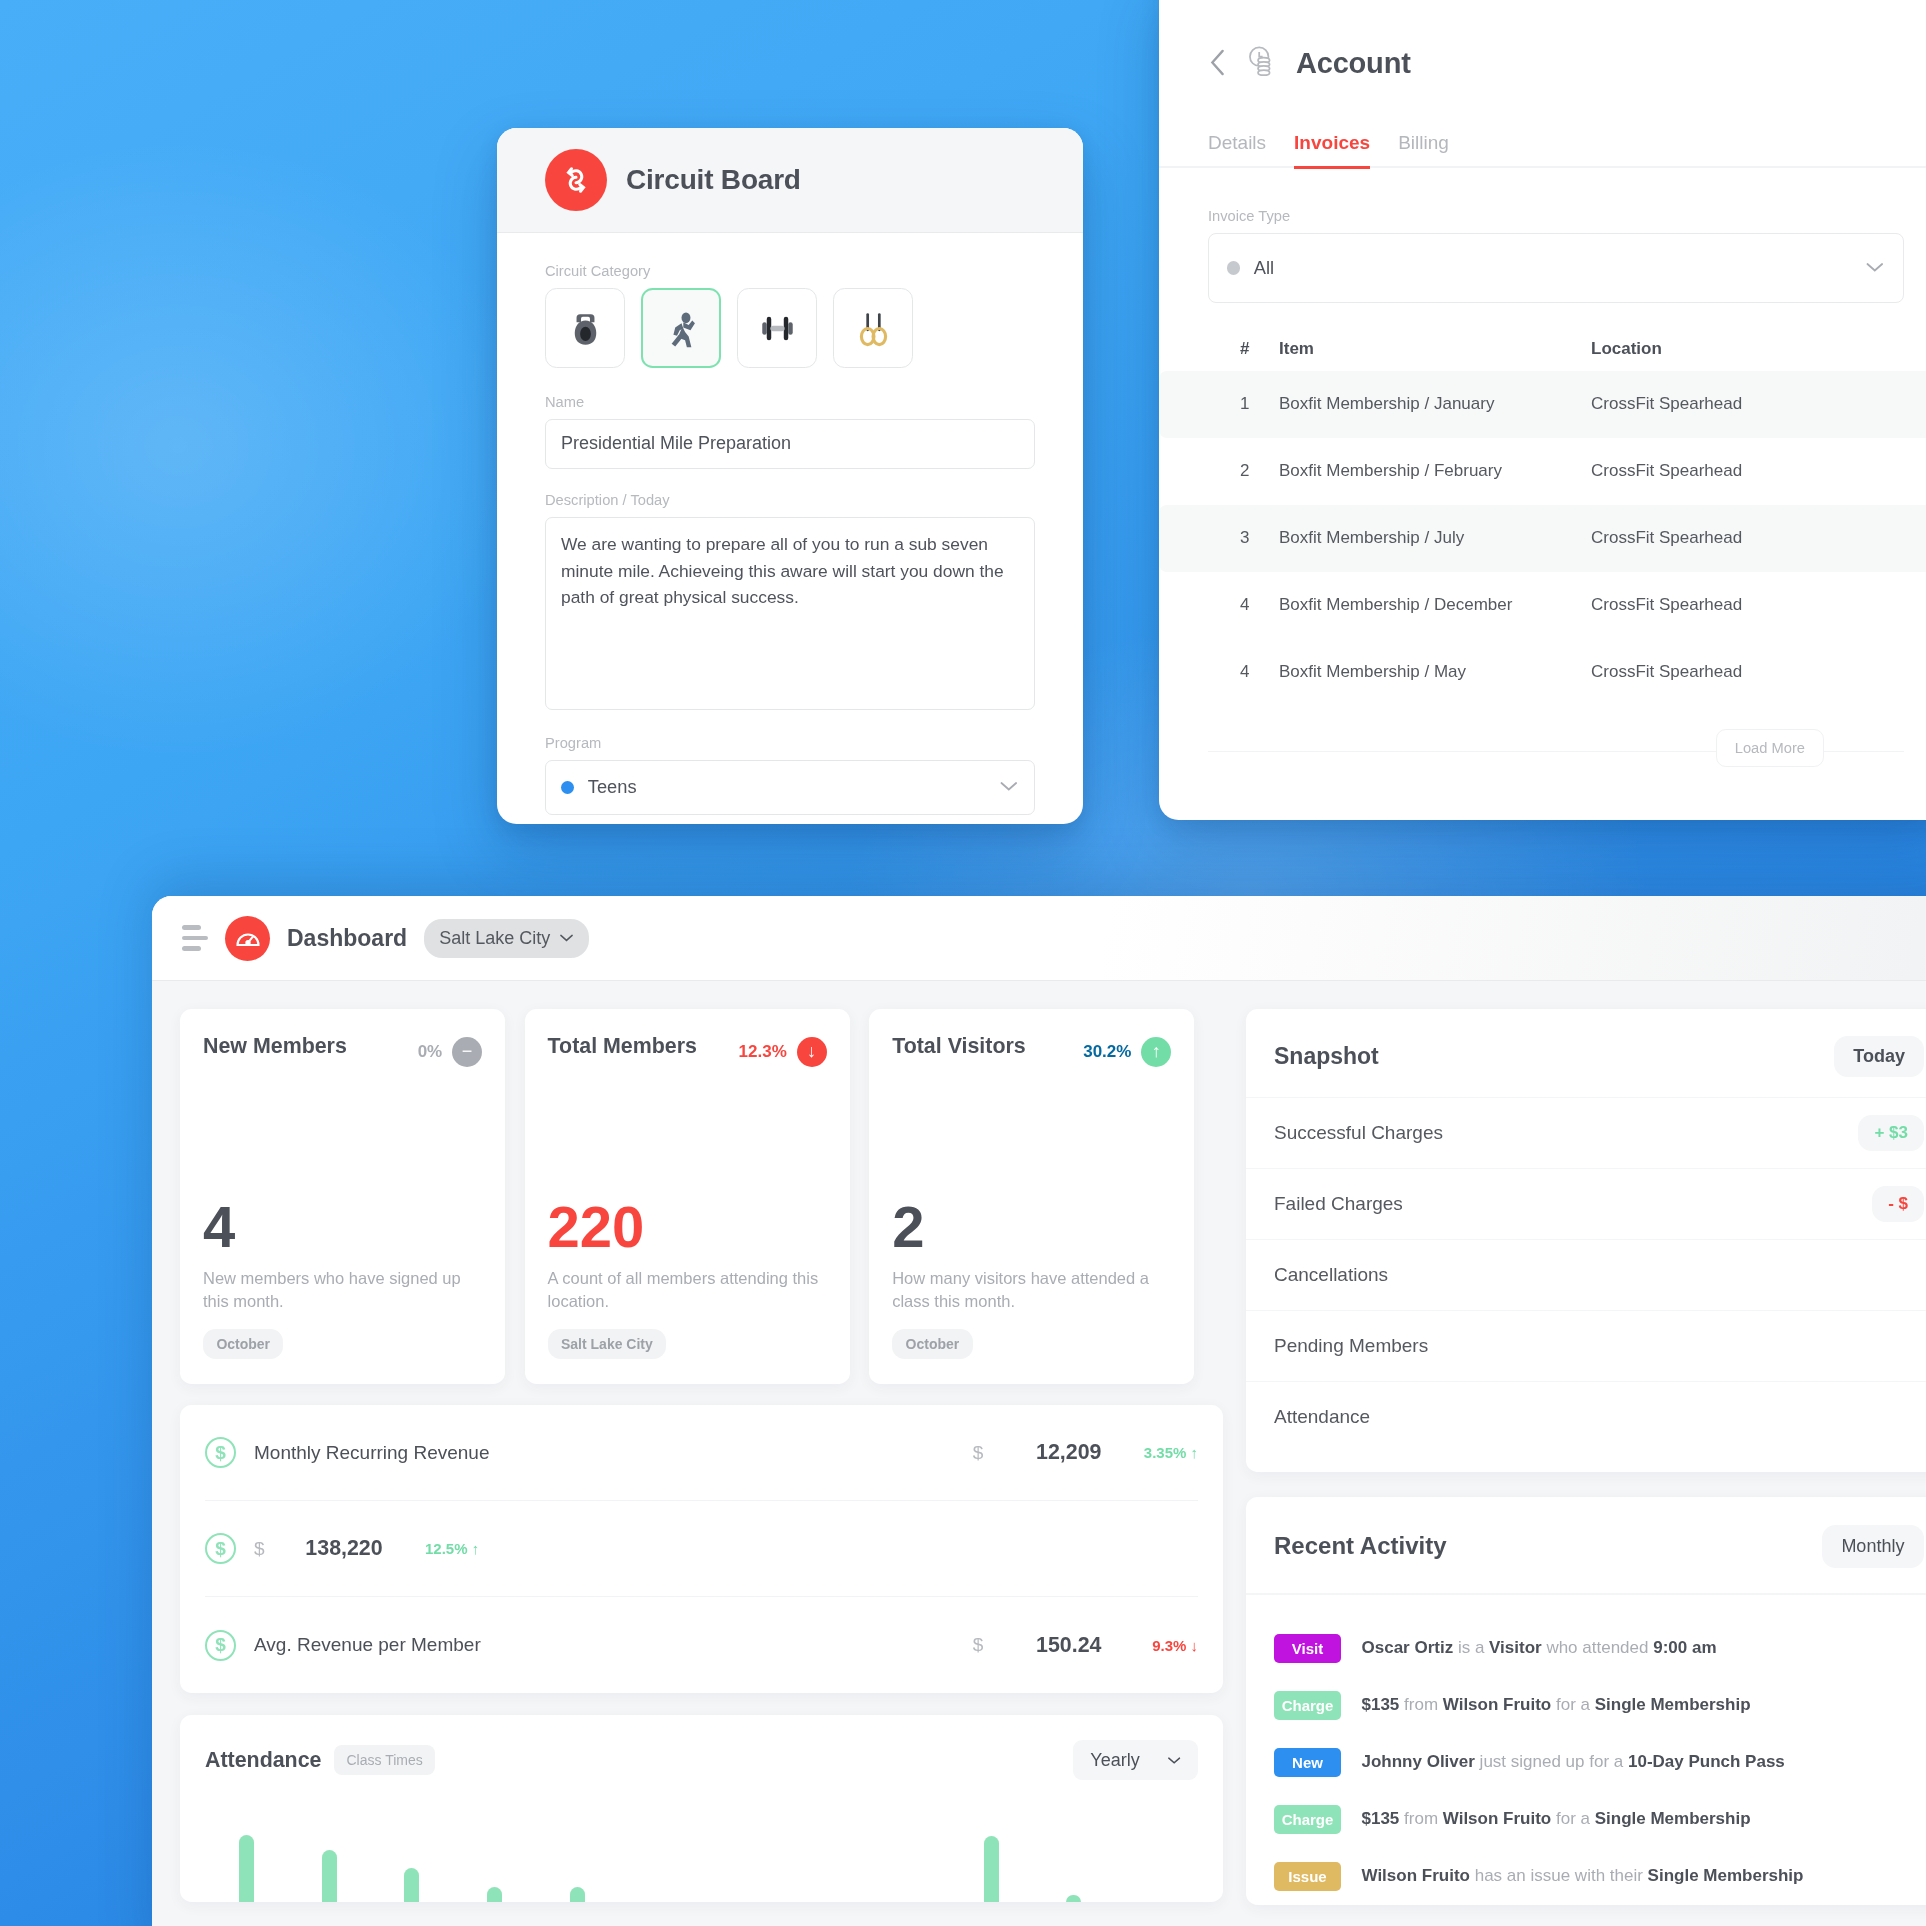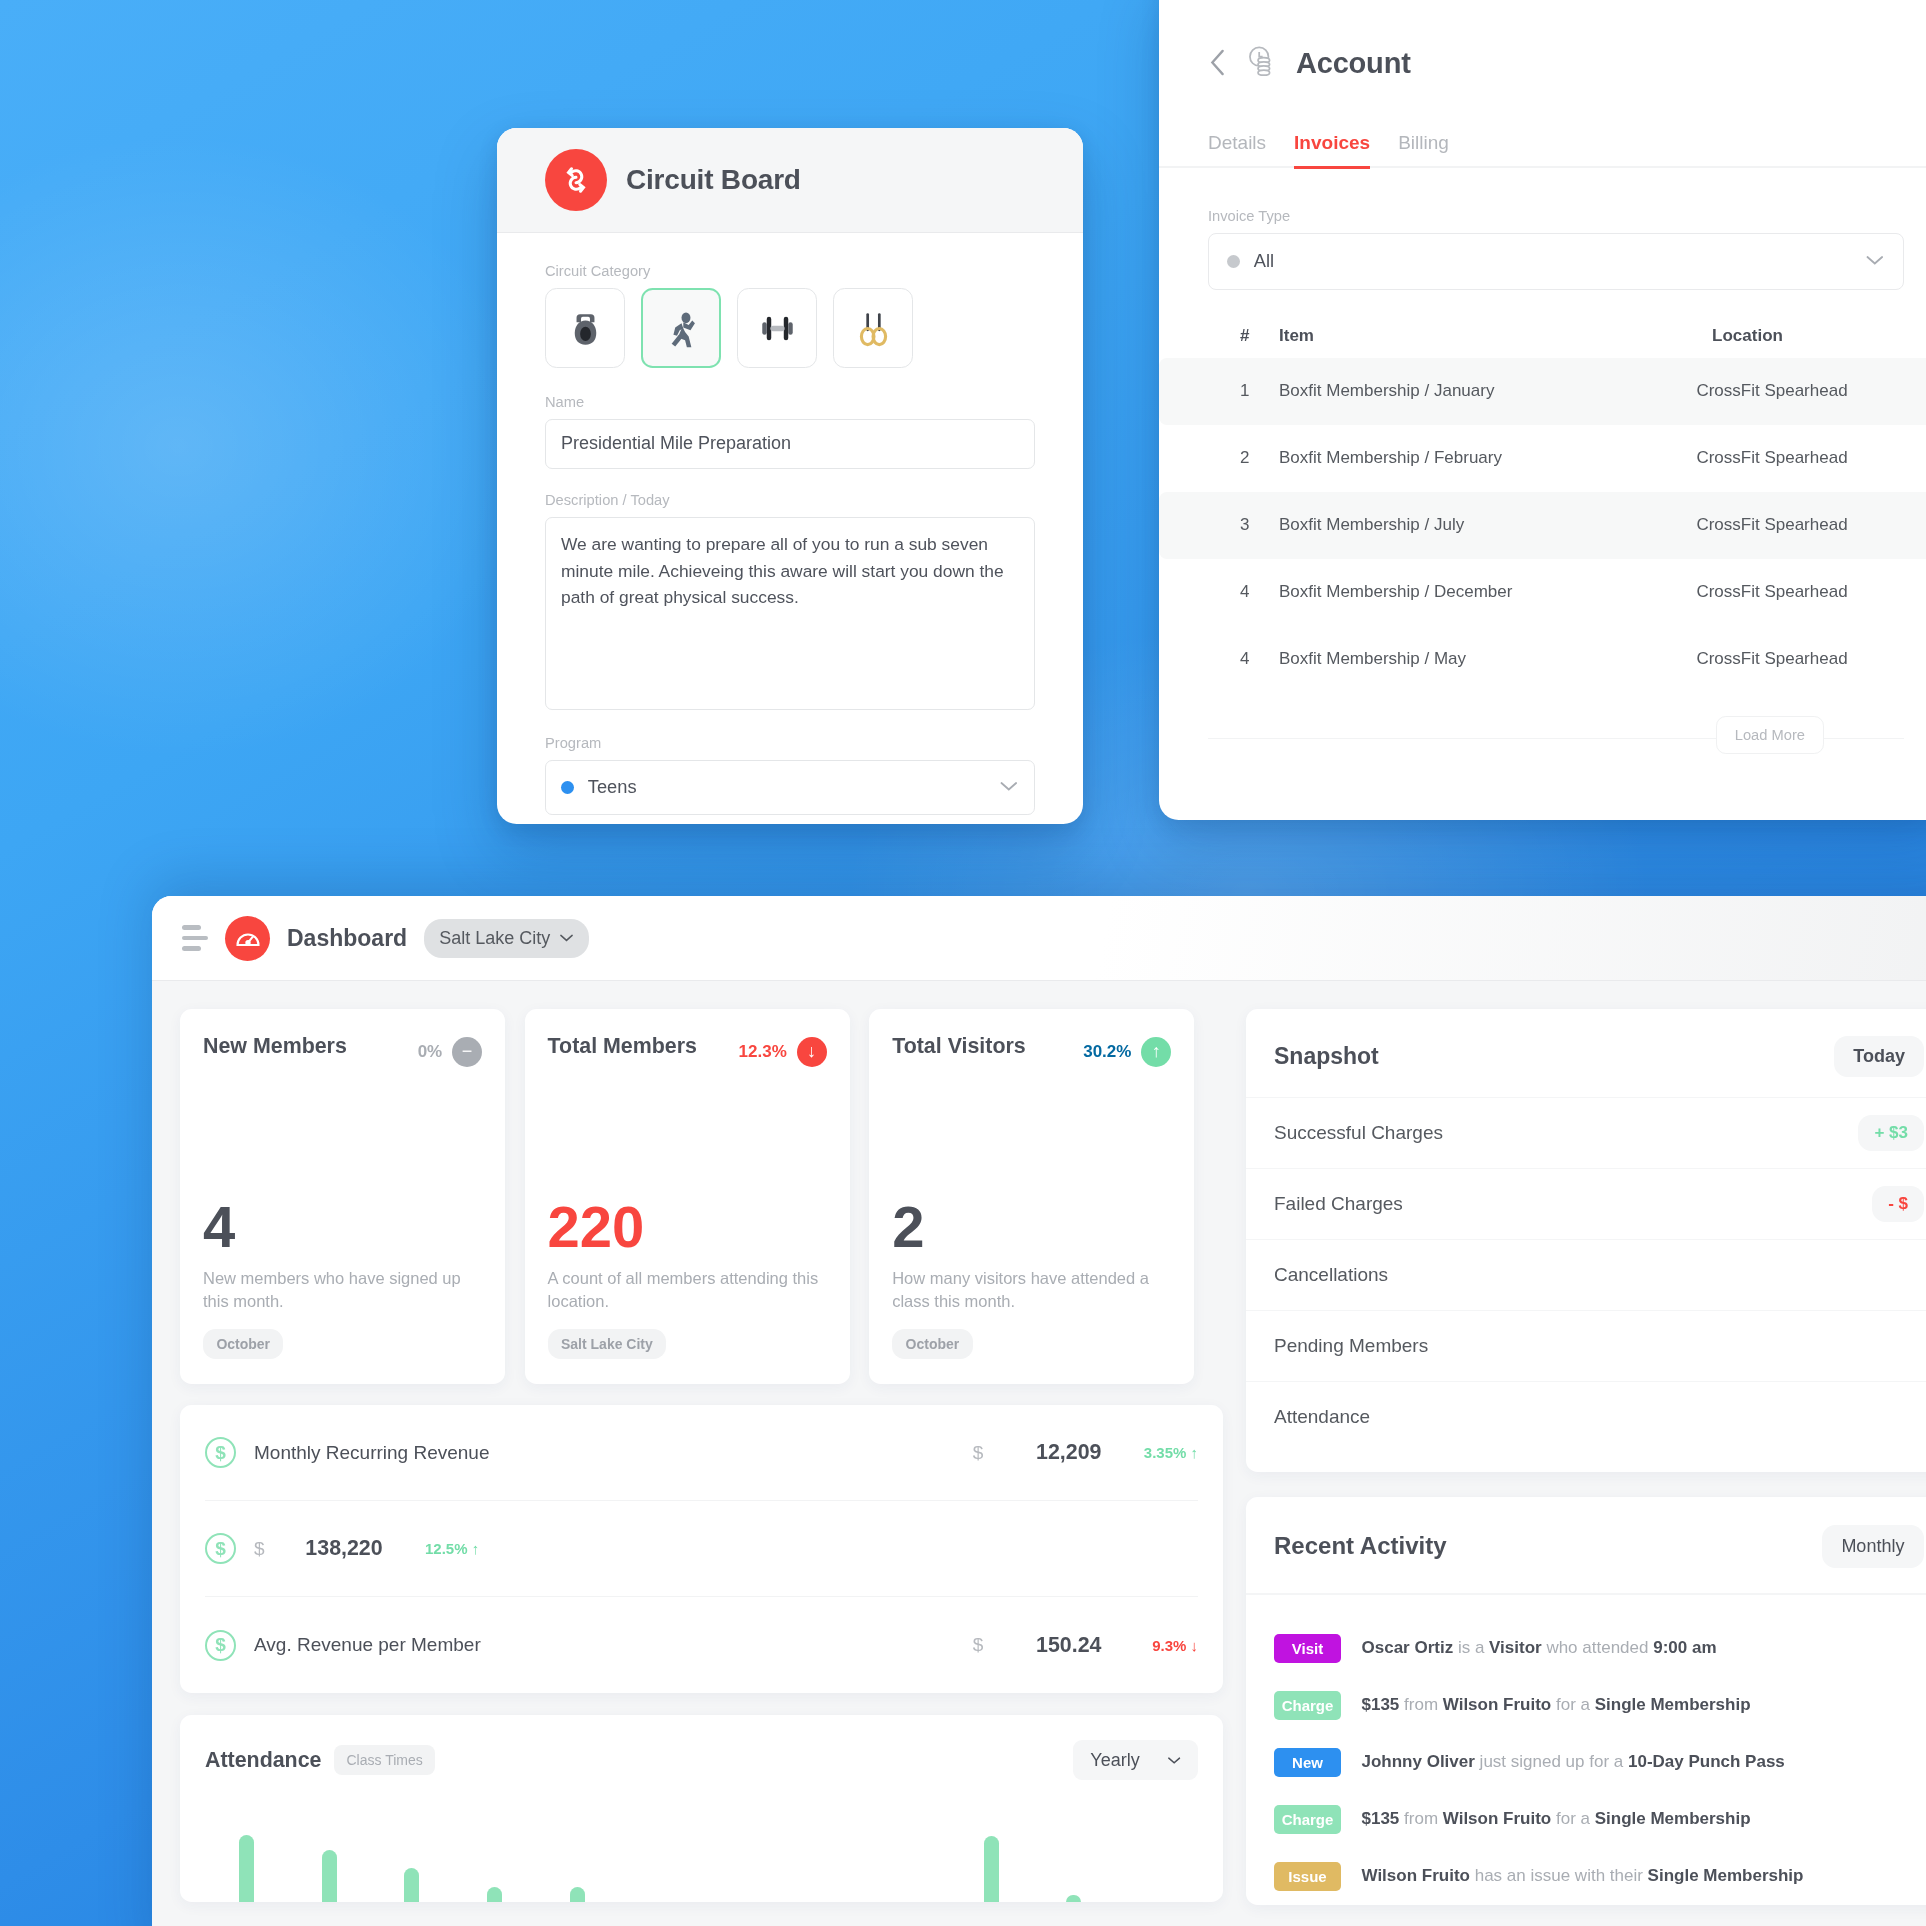--- a/index.html
+++ b/index.html
@@ -68,29 +68,29 @@
   #acct-head { display:flex; align-items:center; gap: 16px; padding: 71px 0 0 49px; }
   .back-chev { color: #9DA1A8; }
   .acct-title { font-size: 29px; font-weight: 700; color: #4C5059; letter-spacing: -0.2px; }
   #acct-tabs { display:flex; gap: 28px; padding: 0 0 0 49px; margin-top: 49px;
                border-bottom: 2.2px solid #F2F3F4; position: relative; }
   .tab { font-size: 19px; color: #B4B7BC; padding-bottom: 11.6px; }
   .tab.active { color: #F8463F; font-weight: 700; border-bottom: 3.6px solid #F8463F; margin-bottom:-2.7px; }
   #acct-body { padding: 40px 49px 0 49px; }
   .inv-label { font-size: 14.7px; color: #B6B9BE; margin-bottom: 9px; }
   .inv-select {
-    border: 1.3px solid #E9EAEC; border-radius: 8px; height: 57px;
+    border: 1.3px solid #E9EAEC; border-radius: 8px; height: 70px;
     display:flex; align-items:center; padding: 0 18px; gap: 13.4px;
   }
   #inv-table { margin-top: 36px; }
   .inv-head { display:flex; font-size: 17px; font-weight:700; color:#4C5059; padding: 0 0 11.6px 0; }
   .c-dot { width: 32px; flex:none; }
   .c-num { width: 39px; flex:none; }
   .c-item { width: 312px; flex:none; }
-  .c-loc { flex: 1; text-align: center; }
+  .c-loc { flex: 1; }
   .inv-row { display:flex; align-items:center; height: 67px; font-size: 17px; color: #55595F;
              margin-left:-49px; padding-left: 49px; width: calc(100% + 98px); }
   .inv-row.alt { background: #F7F8F8; border-radius: 8px; }
   .row-dot { width: 13.4px; height: 13.4px; border-radius: 50%; }
   #load-more-wrap { position: relative; margin-top: 45px; }
   #load-more-line { height: 1.8px; background: #F2F3F4; }
   #load-more {
     position:absolute; right: 80px; top: -21.4px; background:#fff;
     border: 1.3px solid #F0F1F2; border-radius: 9.8px; padding: 9.8px 18px;
     font-size: 14.7px; color: #B6B9BE;

